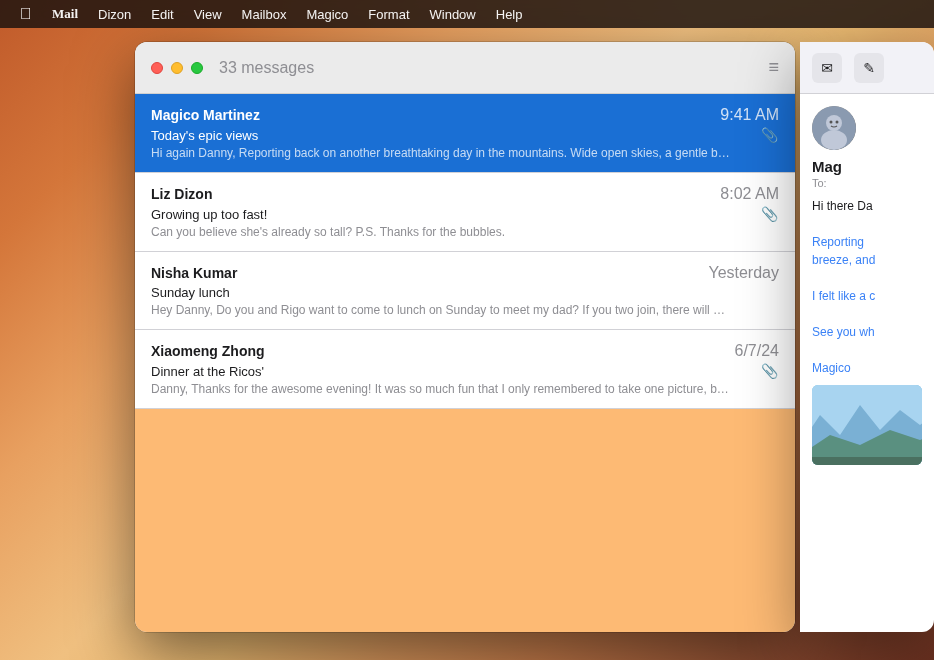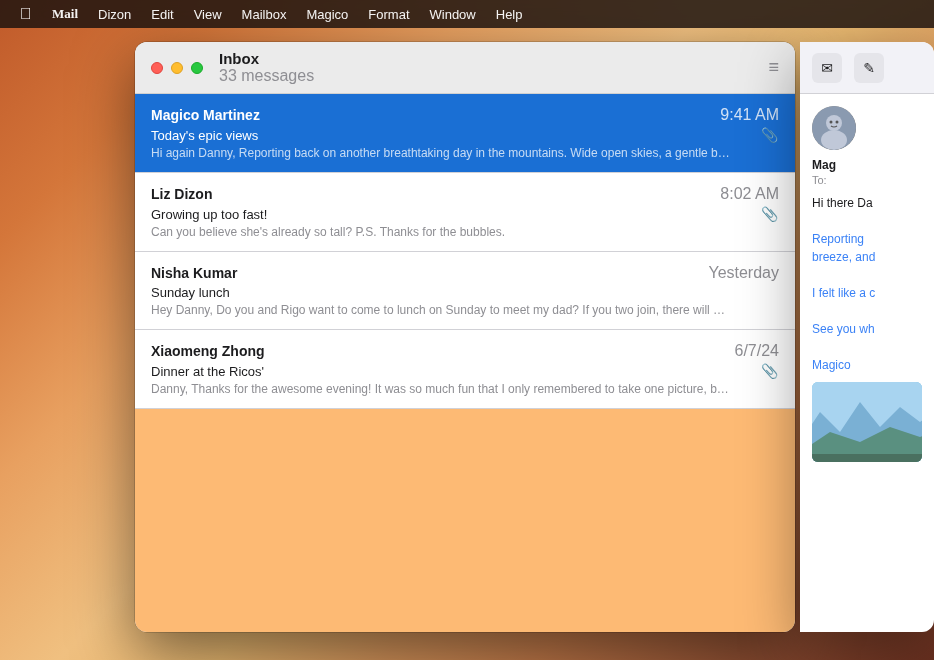--- a/index.html
+++ b/index.html
@@ -281,21 +281,21 @@
       overflow: hidden;
       display: flex;
       align-items: center;
       justify-content: center;
       color: white;
       font-size: 18px;
       font-weight: 600;
     }
 
     .reading-name {
-      font-size: 12px;
+      font-size: 15px;
       font-weight: 700;
       color: #1c1c1e;
       margin-bottom: 2px;
       white-space: nowrap;
       overflow: hidden;
     }
 
     .reading-label {
       font-size: 11px;
       color: #8e8e93;
@@ -358,21 +358,20 @@
 
 <div class="mail-window">
 
   <div class="title-bar">
     <div class="traffic-lights">
       <div class="traffic-light tl-red"></div>
       <div class="traffic-light tl-yellow"></div>
       <div class="traffic-light tl-green"></div>
     </div>
     <div class="title-info">
-      <div class="title-inbox">Inbox</div>
       <div class="title-count">33 messages</div>
     </div>
     <div class="title-actions">
       <div class="title-action-btn">
         <span>≡</span>
       </div>
     </div>
   </div>
 
   <div class="message-list">

